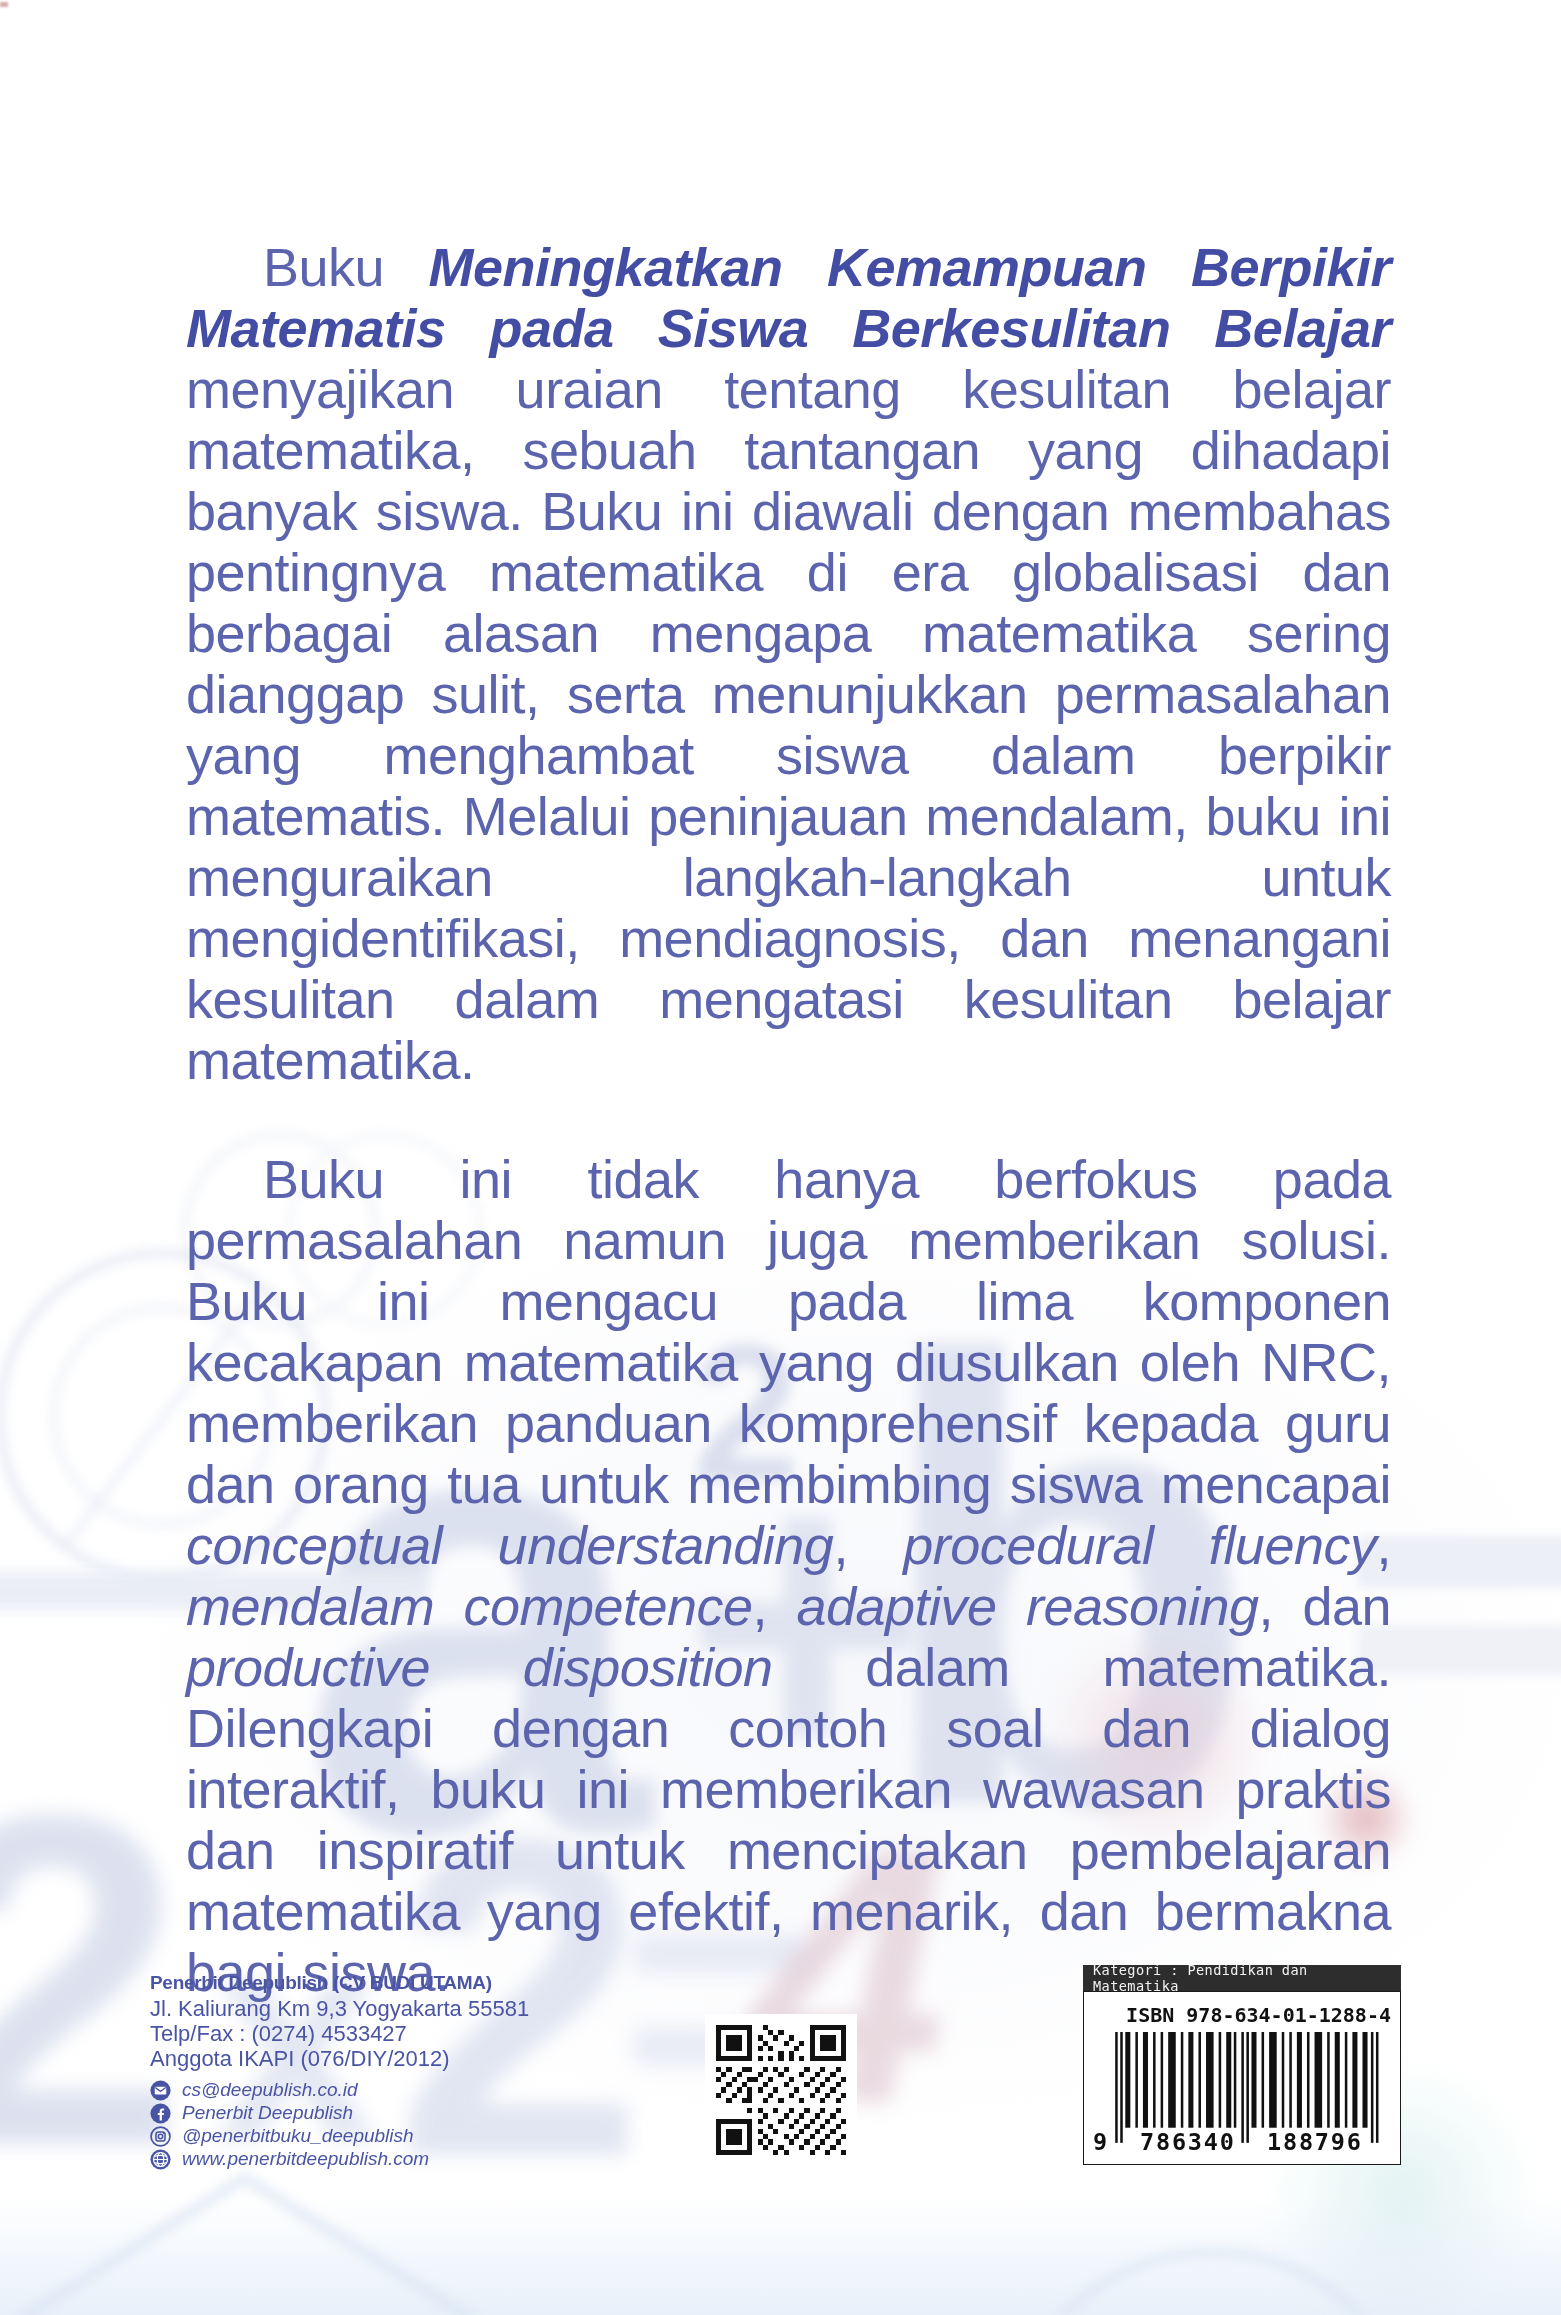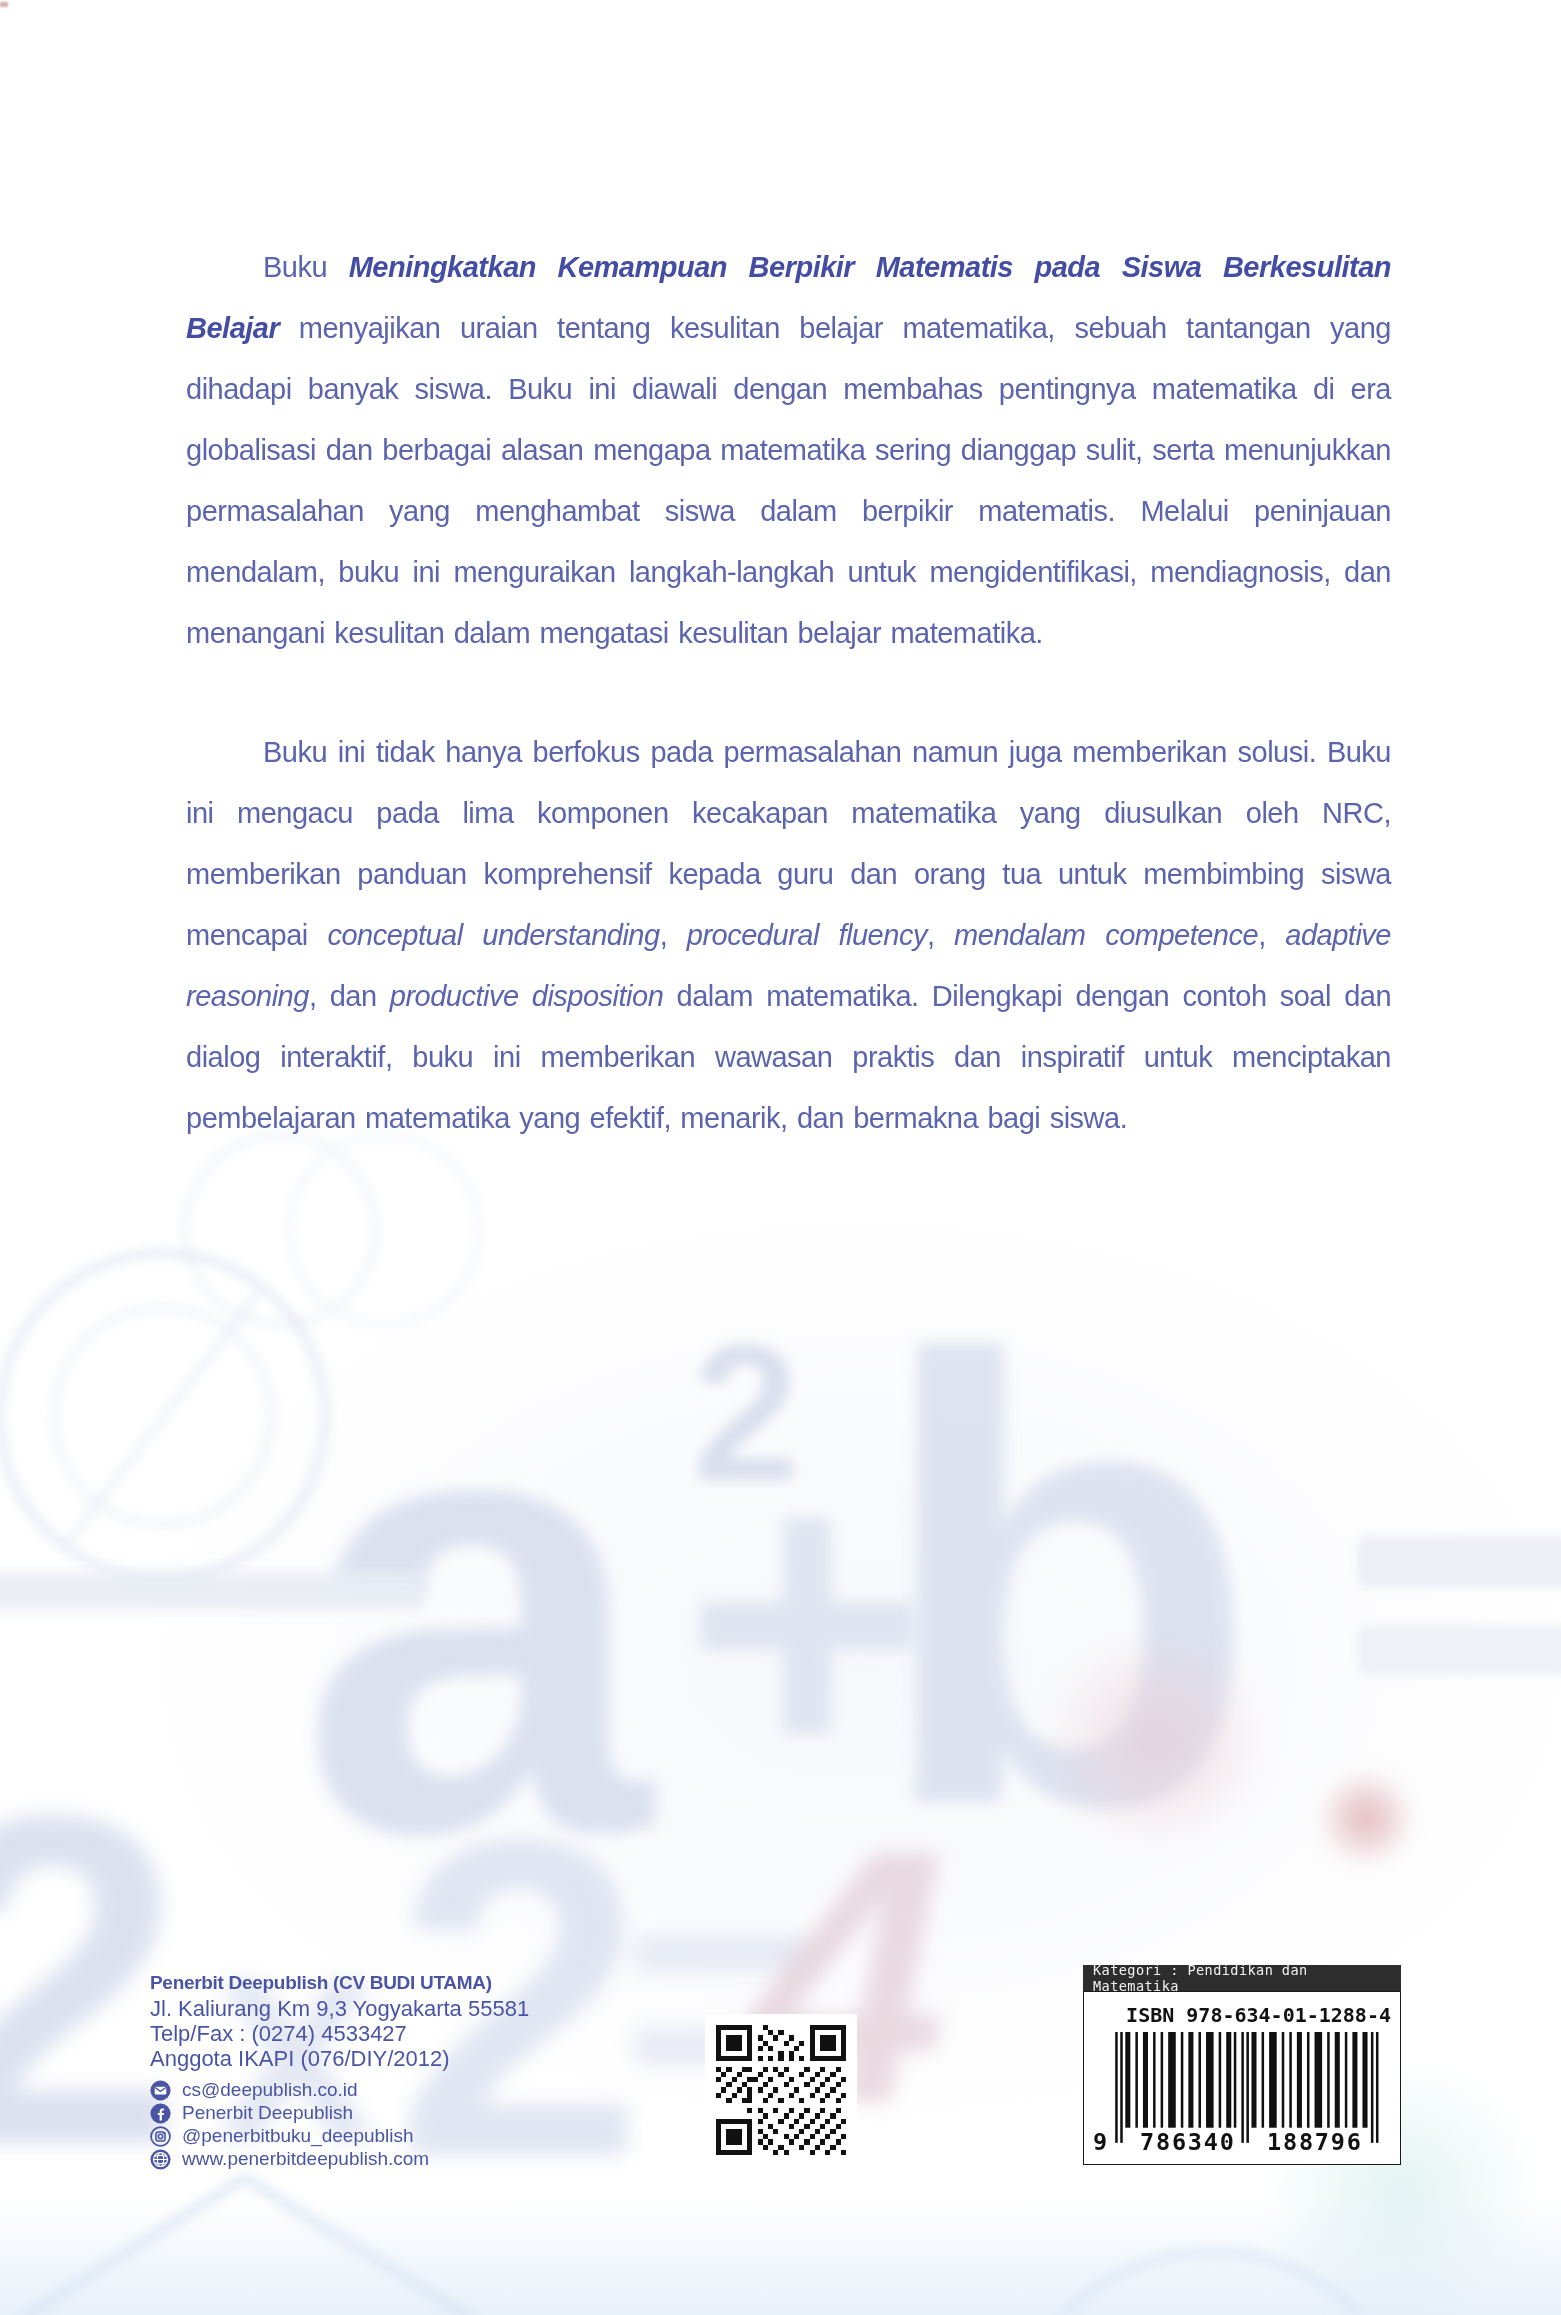--- a/index.html
+++ b/index.html
@@ -15,32 +15,32 @@
     background:linear-gradient(to top, rgba(213,228,245,.55), rgba(213,228,245,0));
   }
   .page-tint{
     left:0;top:1221px;width:1561px;height:995px;
     background:radial-gradient(ellipse at 55% 45%, rgba(226,230,242,.30), rgba(226,230,242,0) 62%);
   }
   .corner-speck{left:0;top:1.8px;width:8.1px;height:5.4px;background:rgba(160,70,70,.45);filter:blur(0.9px);}
   
   .synopsis{
     position:absolute;z-index:2;left:186px;top:237px;width:1205px;
-    color:#5b64ad;font-size:29px;line-height:61px;text-align:justify;
+    color:#5b64ad;font-size:54px;line-height:61px;text-align:justify;
     letter-spacing:-0.5px;word-spacing:1.8px;
   }
   .synopsis p{margin:0;text-indent:77px;}
   .synopsis p + p{margin-top:58px;}
   .syn-title{font-weight:bold;font-style:italic;color:#444da4;}
   .syn-en{font-style:italic;}
   
   .publisher{position:absolute;z-index:2;left:150px;top:1970px;width:543px;color:#4a54a4;}
   .pub-name{font-size:19px;font-weight:bold;letter-spacing:-0.3px;line-height:26px;}
   .pub-line{font-size:22px;line-height:25px;}
-  .contacts{margin-top:8.1px;}
+  .contacts{margin-top:8.1px;font-style:italic;}
   .contact-row{display:flex;align-items:center;gap:11px;height:23px;}
   .contact-row .txt{font-size:19px;line-height:22.6px;}
   .cicon{width:21px;height:21px;flex:0 0 21px;}
   
   .isbn-block{position:absolute;z-index:2;left:1083px;top:1965px;width:318px;}
   .cat-bar{
     height:26px;background:#2d2d2d;color:#f2f2f2;display:flex;align-items:center;
     padding-left:10px;box-sizing:border-box;
     font-family:"DejaVu Sans Mono",monospace;font-size:13.6px;letter-spacing:0.4px;
   }

